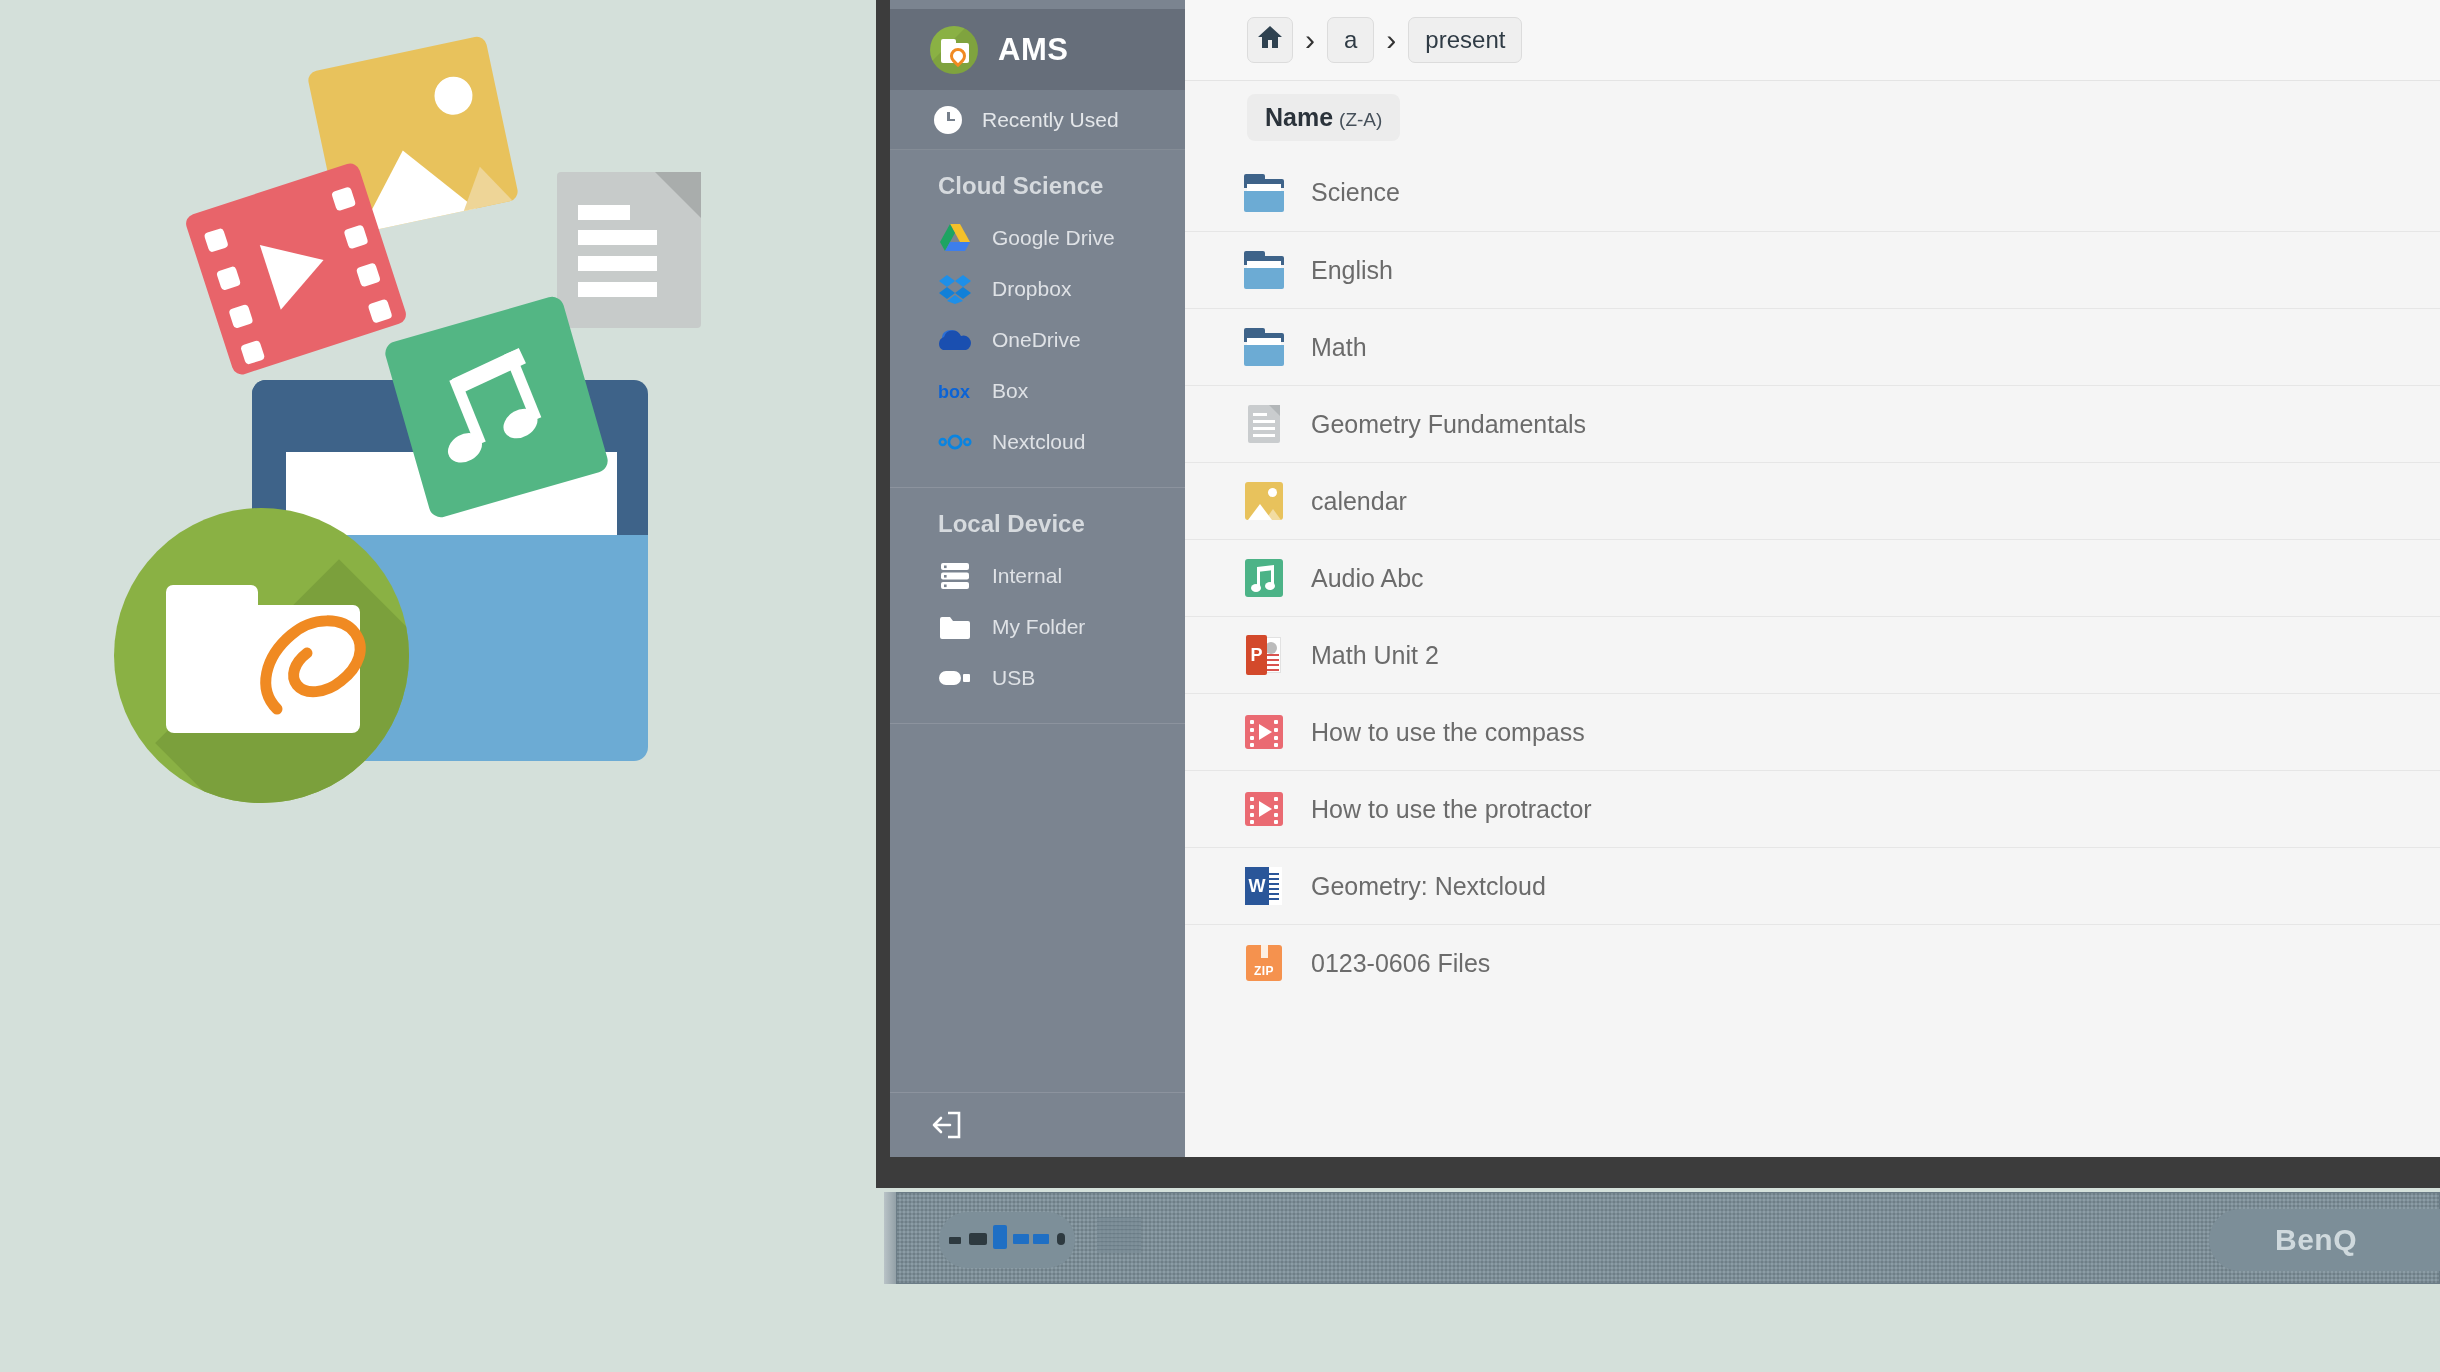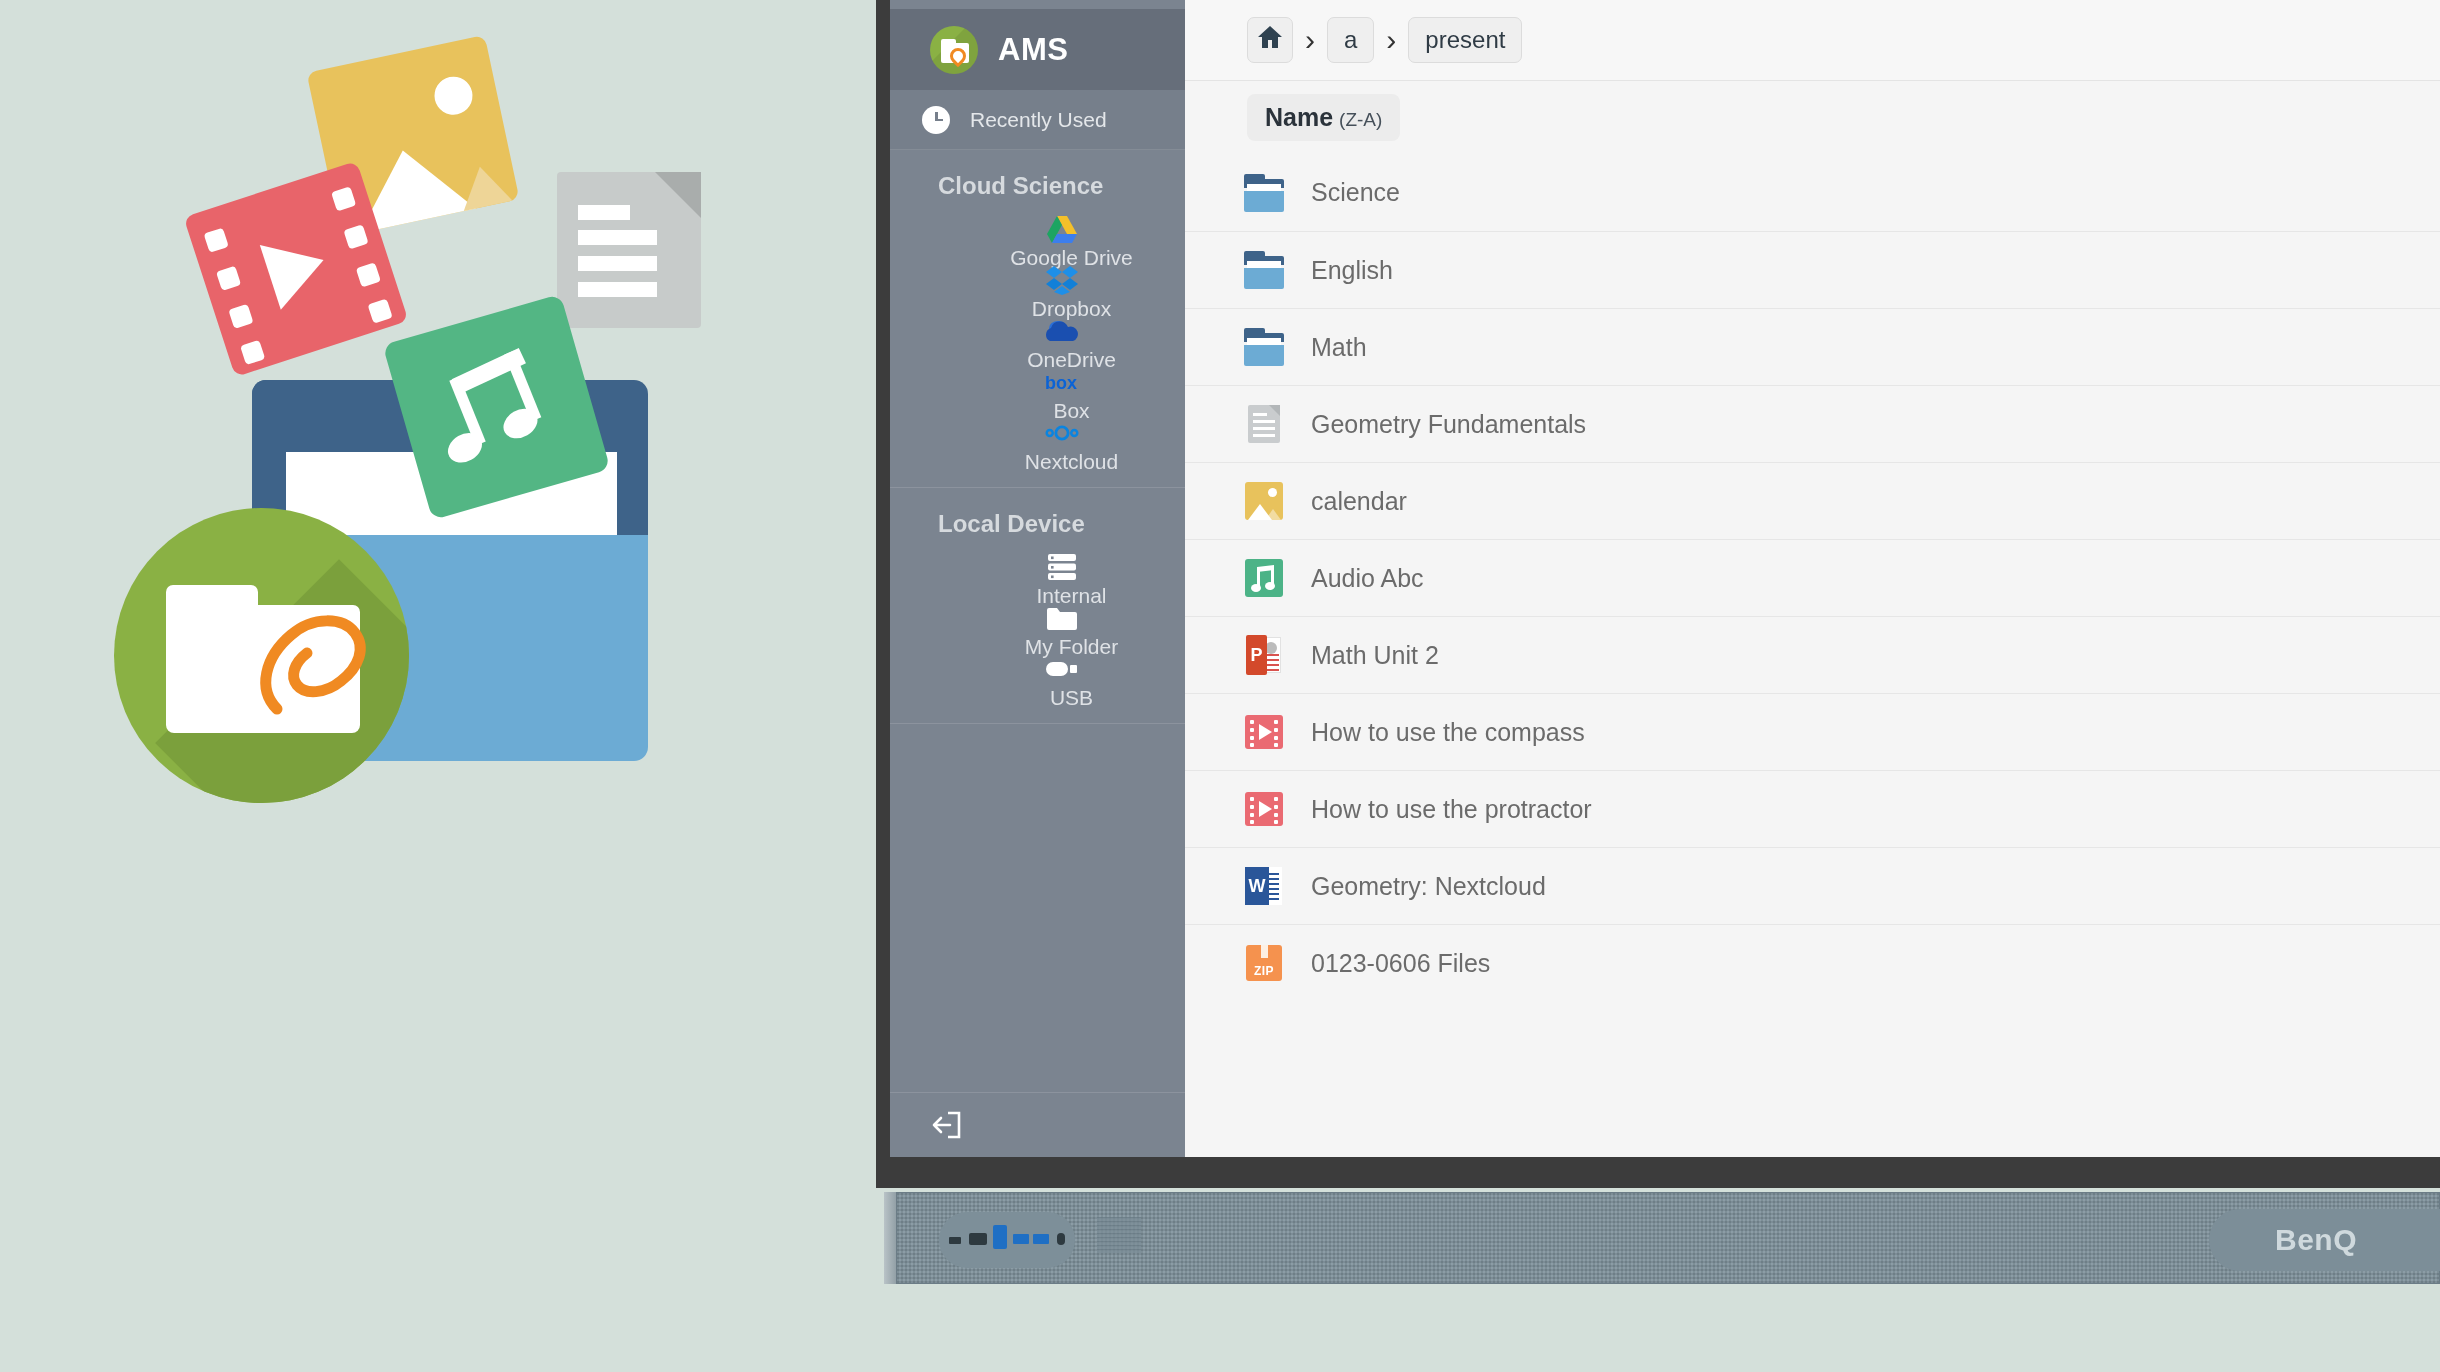--- a/index.html
+++ b/index.html
@@ -91,29 +91,29 @@
   
   #sidebar{position:absolute;left:0;top:0;width:295px;height:1157px;background:#7b8490;}
   .sb-header{height:81px;display:flex;align-items:center;padding-left:40px;background:#666e7a;box-sizing:border-box;margin-top:9px;}
   .sb-logo{width:48px;height:48px;border-radius:50%;background:#8ab144;position:relative;flex:0 0 auto;overflow:hidden;}
   .sb-logo .lf-tab{position:absolute;left:11px;top:13px;width:15px;height:5px;background:#fff;border-radius:2px 2px 0 0;}
   .sb-logo .lf-body{position:absolute;left:11px;top:17px;width:28px;height:20px;background:#fff;border-radius:0 2px 2px 2px;}
   .sb-logo .lf-clip{position:absolute;left:20px;top:22px;width:16px;height:16px;border:3px solid #f08a22;border-radius:50% 50% 50% 0;transform:rotate(-45deg);box-sizing:border-box;}
   .sb-logo .lf-shadow{position:absolute;right:-18px;bottom:-22px;width:58px;height:58px;background:rgba(0,0,0,.08);transform:rotate(45deg);}
   .sb-title{margin-left:20px;color:#fff;font-size:31px;font-weight:bold;letter-spacing:.5px;}
 
-  .sb-recent{height:60px;display:flex;align-items:center;padding-left:32px;background:#767f8b;box-sizing:border-box;border-bottom:1px solid rgba(255,255,255,.10);}
+  .sb-recent{height:60px;display:flex;align-items:center;padding-left:44px;background:#767f8b;box-sizing:border-box;border-bottom:1px solid rgba(255,255,255,.10);}
   .sb-clock{width:28px;height:28px;border-radius:50%;background:#fff;position:relative;flex:0 0 auto;}
   .sb-clock::before{content:"";position:absolute;left:13px;top:6px;width:2.5px;height:9px;background:#767f8b;}
   .sb-clock::after{content:"";position:absolute;left:13px;top:13px;width:8px;height:2.5px;background:#767f8b;}
   .sb-recent-label{margin-left:20px;color:#e4e7ea;font-size:21px;}
 
   .sb-section{padding-top:22px;}
   .sb-section-title{color:#d6dade;font-size:24px;font-weight:bold;padding-left:48px;margin-bottom:12px;}
-  .sb-item{height:51px;display:flex;align-items:center;padding-left:48px;box-sizing:border-box;flex-direction:column;}
+  .sb-item{height:51px;display:flex;align-items:center;padding-left:48px;box-sizing:border-box;}
   .sb-icon{width:34px;height:34px;flex:0 0 auto;display:flex;align-items:center;justify-content:center;}
   .sb-item-label{margin-left:20px;color:#dfe2e6;font-size:21px;}
   .sb-divider{height:1px;background:rgba(255,255,255,.13);margin-top:20px;}
 
   .sb-footer{position:absolute;left:0;bottom:0;width:295px;height:65px;border-top:1px solid rgba(255,255,255,.13);display:flex;align-items:center;padding-left:40px;box-sizing:border-box;}
 
   
   #content{position:absolute;left:295px;top:0;right:0;height:1157px;background:#f5f5f5;}
   #breadcrumb-bar{height:81px;display:flex;align-items:center;padding-left:62px;border-bottom:1px solid #e4e4e4;background:#f7f7f7;box-sizing:border-box;}
   .crumb{

